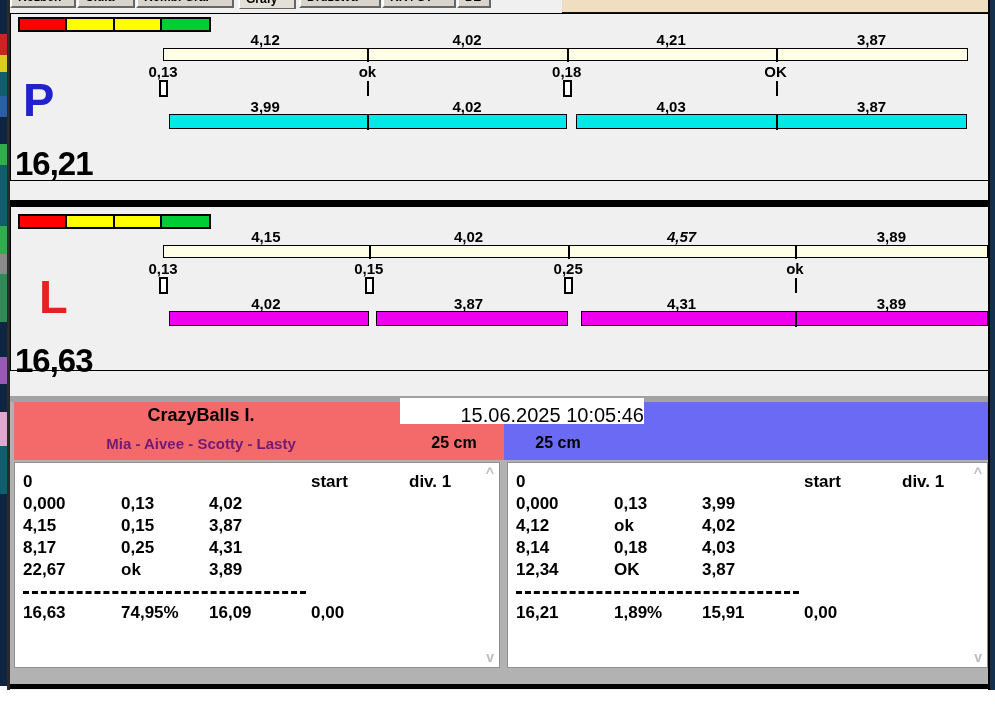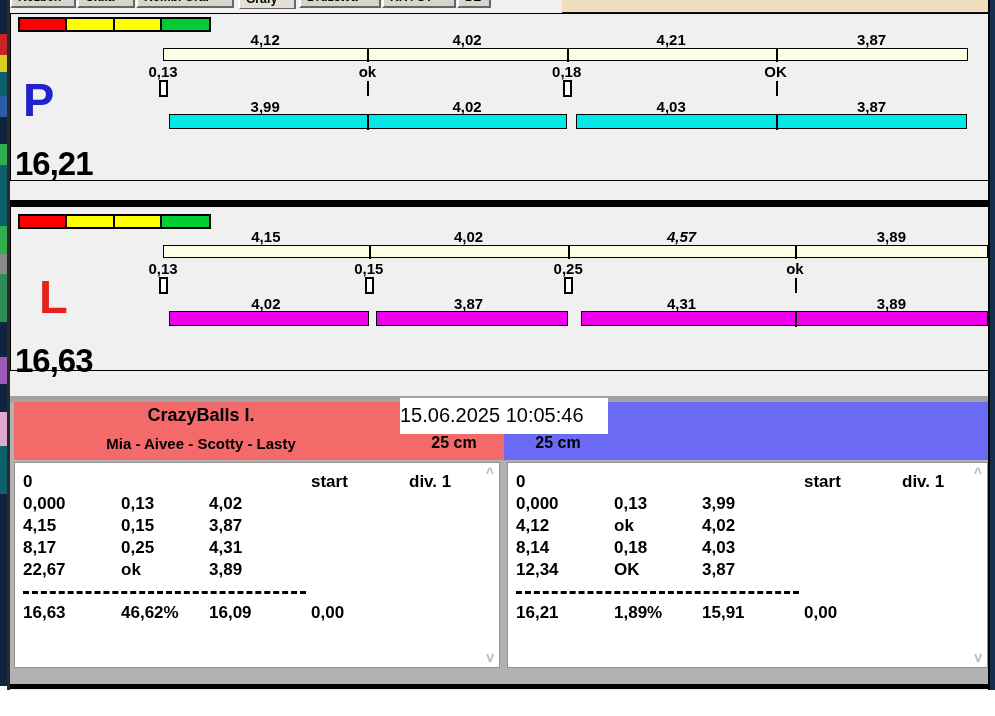--- a/index.html
+++ b/index.html
@@ -37,24 +37,24 @@
   .tickmark{position:absolute;width:2px;height:15px;background:#000;}
   .lane-letter{position:absolute;font-size:47px;font-weight:bold;line-height:1;}
   .lane-total{position:absolute;font-size:33px;font-weight:bold;color:#000;letter-spacing:-1px;line-height:1;}
 
   
   .bottom-panel{position:absolute;left:10px;top:396px;width:979px;height:288px;background:#B2B2B2;border-bottom:5px solid #000;}
   .sb-top-strip{position:absolute;left:0;top:0;width:979px;height:6px;background:#A2A2A2;}
   .sb-block{position:absolute;top:6px;height:58px;}
   .sb-left{left:4px;width:490px;}
   .sb-right{left:494px;width:485px;}
-  .sb-date{position:absolute;left:390px;top:2px;width:208px;height:36px;background:#fff;color:#000;
-    font-size:20px;line-height:34px;text-align:left;z-index:3;white-space:nowrap;}
+  .sb-date{position:absolute;left:390px;top:2px;width:208px;height:26px;background:#fff;color:#000;
+    font-size:20px;line-height:34px;text-align:right;z-index:3;white-space:nowrap;padding-left:36px;}
   .sb-team{position:absolute;top:9px;font-size:18px;font-weight:bold;color:#000;text-align:center;z-index:2;}
-  .sb-dogs{position:absolute;top:39px;font-size:15px;font-weight:bold;color:#000000;text-align:center;z-index:2;}
+  .sb-dogs{position:absolute;top:39px;font-size:15px;font-weight:bold;color:#701a75;text-align:center;z-index:2;}
   .t-left{left:8px;width:366px;}
   .t-right{left:600px;width:375px;}
   .sb-height{position:absolute;top:38px;font-size:16px;font-weight:bold;color:#000000;text-align:center;z-index:2;}
   .h-left{left:398px;width:92px;}
   .h-right{left:498px;width:100px;}
   .sb-table{position:absolute;top:66px;height:206px;background:#fff;border:1px solid #909090;box-sizing:border-box;}
   .tbl-left{left:4px;width:486px;}
   .tbl-right{left:497px;width:481px;}
   .t-cell{position:absolute;font-size:17px;font-weight:bold;color:#000;white-space:nowrap;}
   .t-dash{position:absolute;left:8px;top:128px;width:283px;border-top:3px dashed #000;}
@@ -93,21 +93,21 @@
         <div class="t-cell" style="left: 106px; top: 53px;">0,15</div>
         <div class="t-cell" style="left: 194px; top: 53px;">3,87</div>
         <div class="t-cell" style="left: 8px; top: 75px;">8,17</div>
         <div class="t-cell" style="left: 106px; top: 75px;">0,25</div>
         <div class="t-cell" style="left: 194px; top: 75px;">4,31</div>
         <div class="t-cell" style="left: 8px; top: 97px;">22,67</div>
         <div class="t-cell" style="left: 106px; top: 97px;">ok</div>
         <div class="t-cell" style="left: 194px; top: 97px;">3,89</div>
         <div class="t-dash"></div>
         <div class="t-cell" style="left: 8px; top: 140px;">16,63</div>
-        <div class="t-cell" style="left: 106px; top: 140px;">46,62%</div>
+        <div class="t-cell" style="left: 106px; top: 140px;">74,95%</div>
         <div class="t-cell" style="left: 194px; top: 140px;">16,09</div>
         <div class="t-cell" style="left: 296px; top: 140px;">0,00</div>
         <span class="t-chevron" style="top: 3px;">^</span>
         <span class="t-chevron" style="bottom: 3px;">v</span>
       </div>
     <div class="sb-table tbl-right">
         <div class="t-cell" style="left: 8px; top: 9px;">0</div>
         <div class="t-cell" style="left: 296px; top: 9px;">start</div>
         <div class="t-cell" style="left: 394px; top: 9px;">div. 1</div>
         <div class="t-cell" style="left: 8px; top: 31px;">0,000</div>

